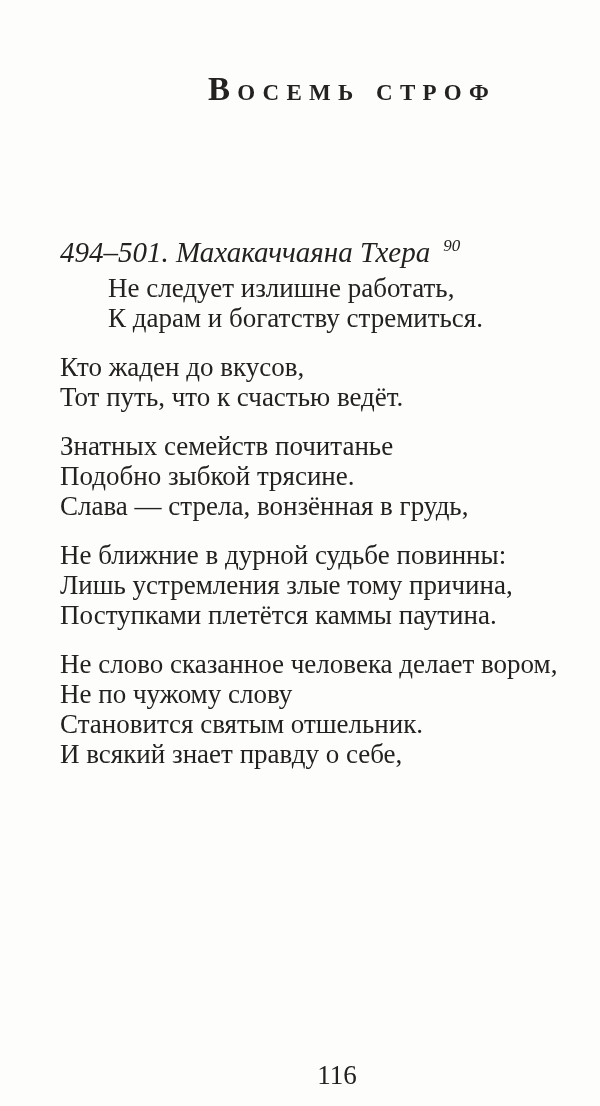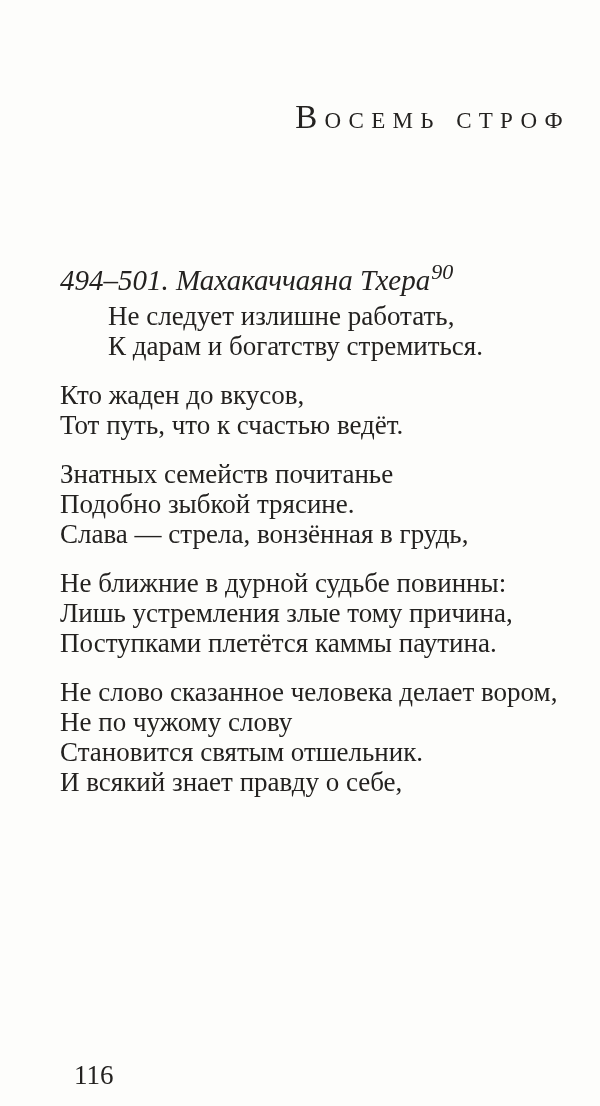--- a/index.html
+++ b/index.html
@@ -16,63 +16,63 @@
   }
   .page {
     position: relative;
     width: 600px;
     height: 1106px;
     box-sizing: border-box;
     padding: 0 30px 0 60px;
   }
   .chapter-title {
     margin: 0;
-    padding-top: 98px;
+    padding-top: 70px;
     
     margin-left: 74px;
-    text-align: right;
-    font-weight: 400;
+    text-align: center;
+    font-weight: 700;
     font-variant: small-caps;
     font-size: 33px;
     letter-spacing: 0.22em;
     line-height: 38px;
     white-space: nowrap;
   }
   .section-heading {
     margin-top: 126px;
     font-style: italic;
     font-size: 29px;
     line-height: 36px;
     white-space: nowrap;
   }
   .section-heading sup {
-    font-size: 22px;
+    font-size: 17px;
     font-style: italic;
     line-height: 0;
     vertical-align: super;
-    margin-left: 1px;
+    margin-left: 13px;
   }
   .stanza {
     margin: 0 0 19px 0;
     font-size: 27px;
     line-height: 30px;
   }
   .stanza.first {
     margin-top: 3px;
     margin-left: 48px;
   }
   .verse-line {
     white-space: nowrap;
   }
   .page-number {
     position: absolute;
     left: 74px;
     right: 0;
     bottom: 16px;
-    text-align: left;
+    text-align: center;
     font-size: 27px;
     line-height: 30px;
   }
 </style>
 </head>
 <body>
 
 <div class="page">
 
   <h1 class="chapter-title">Восемь строф</h1>

